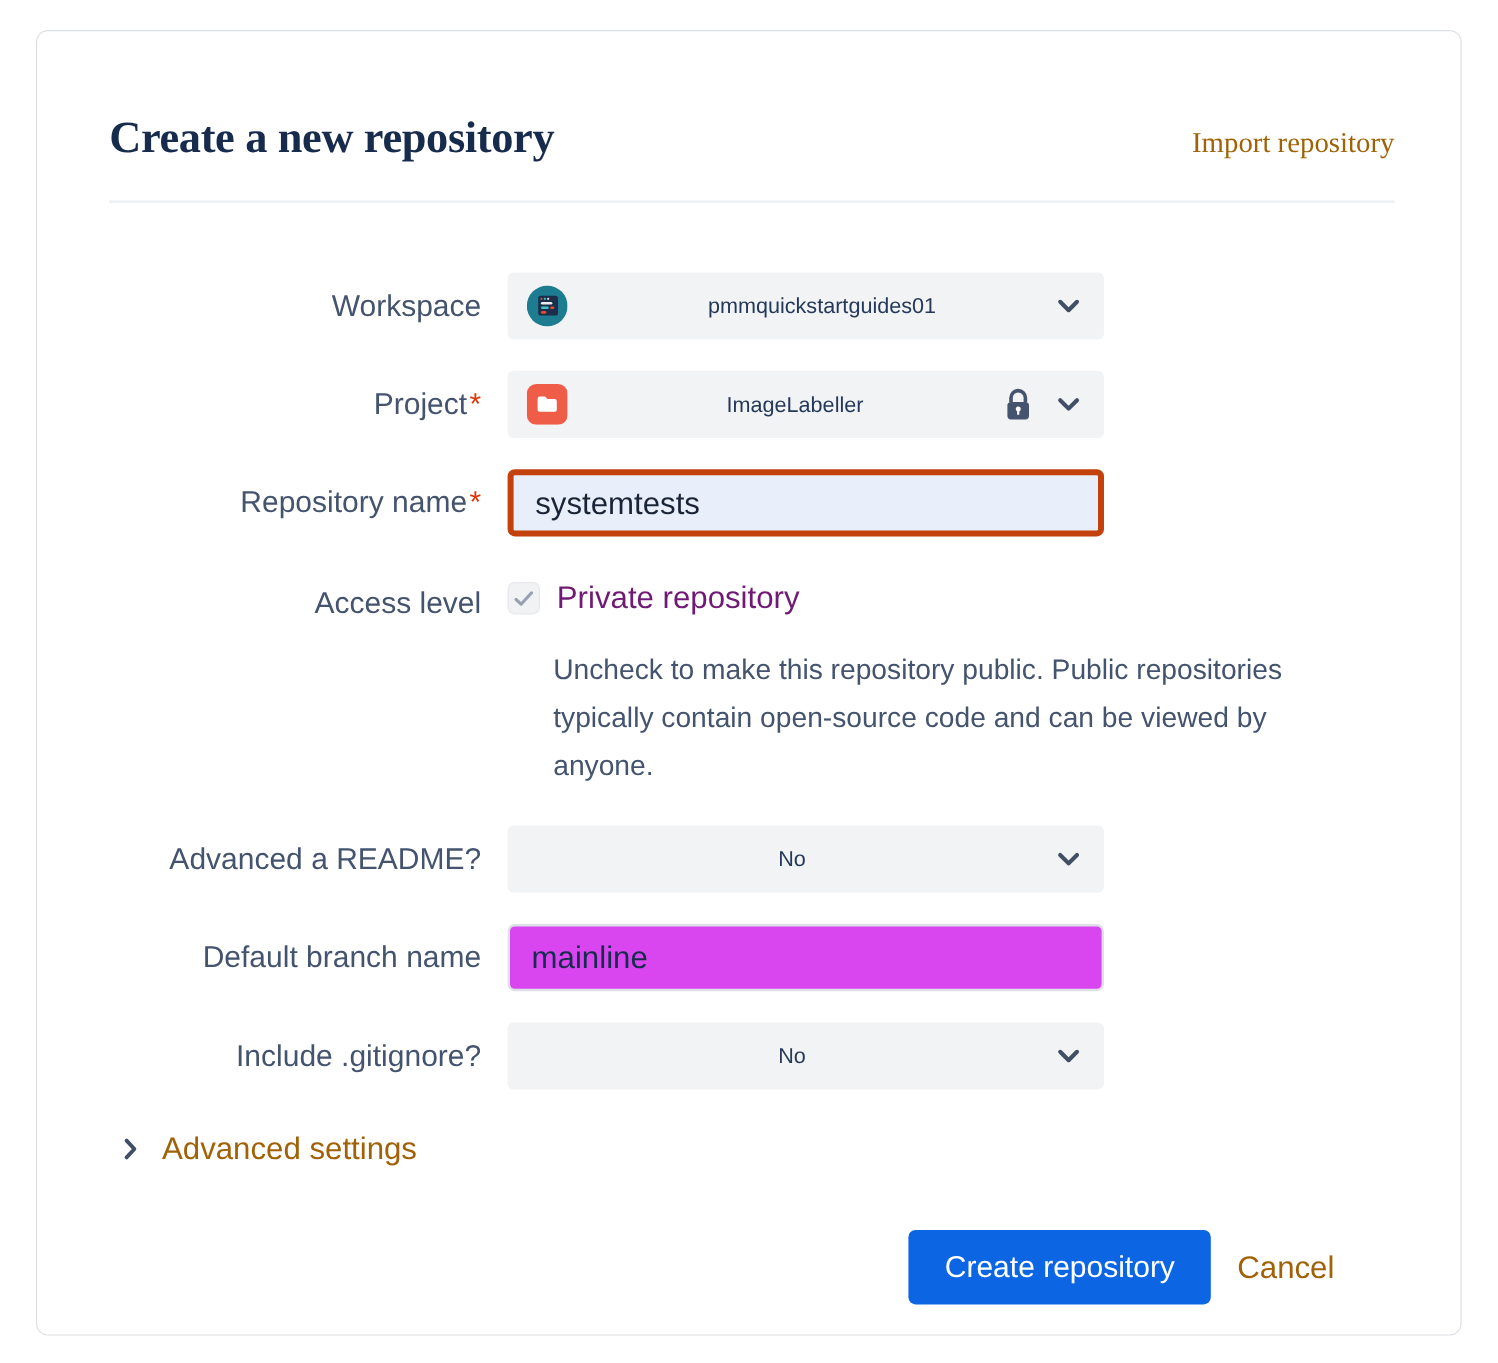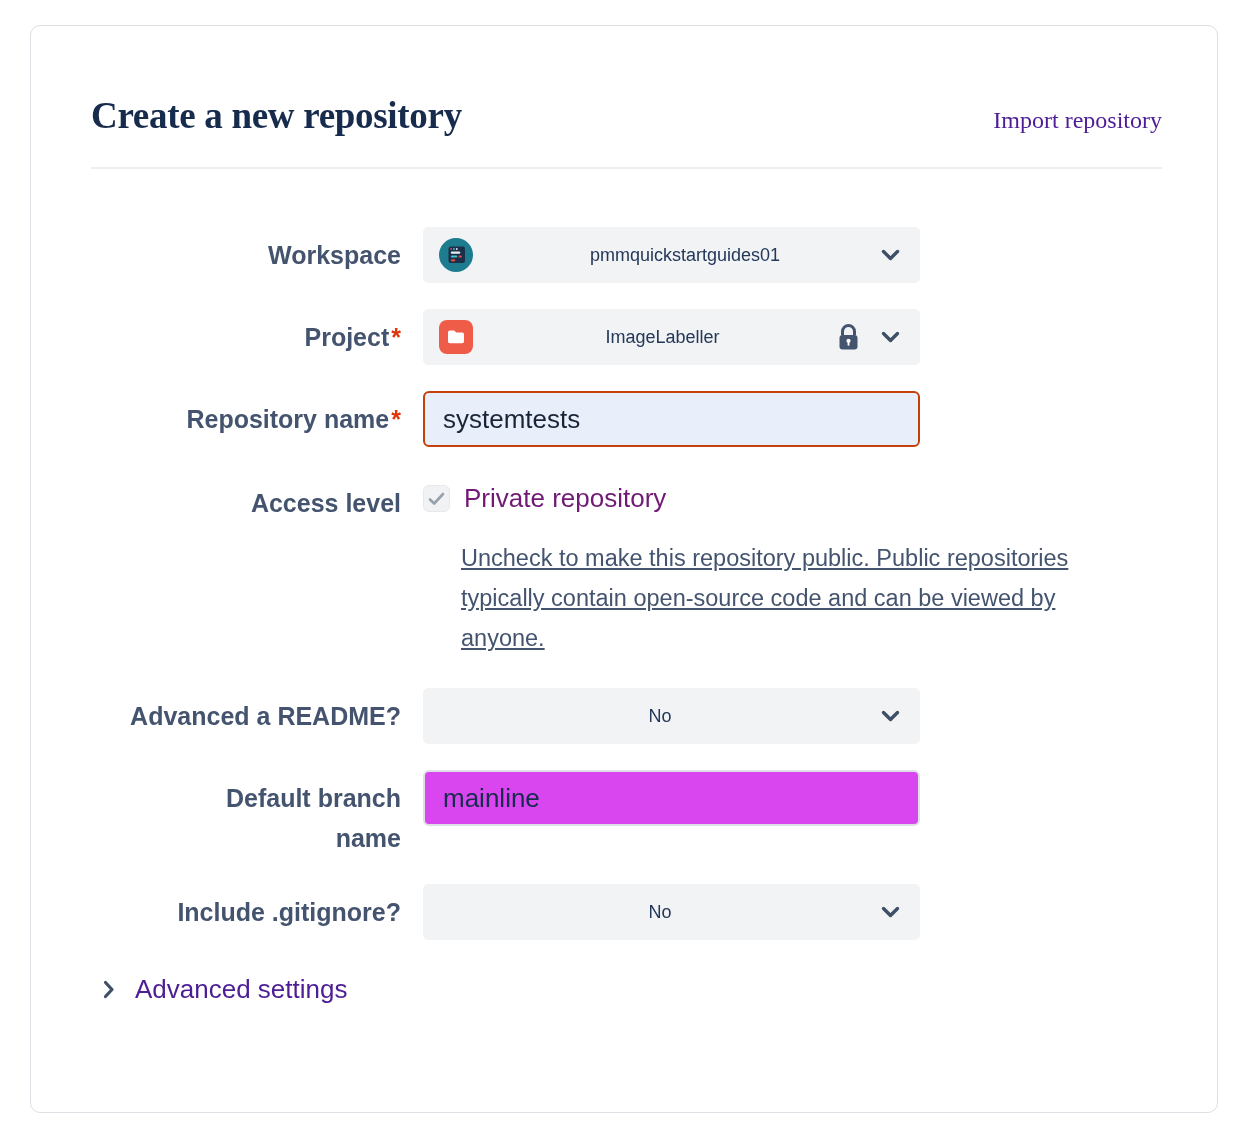--- a/index.html
+++ b/index.html
@@ -11,30 +11,30 @@
     width:1188px; height:1088px;
     background:#ffffff;
     border:1px solid #DCDFE4;
     border-radius:10px;
     padding:58px 55px 60px 60px;
   }
 
   
   .header { display:flex; align-items:baseline; justify-content:space-between; padding-top:10px;font-family:Liberation Serif, serif; }
   .title { font-size:37px; font-weight:700; color:#172B4D; letter-spacing:-0.3px; }
-  .link { color:#4c1d95; text-decoration:none; cursor:pointer; }
+  .link { color:#a16207; text-decoration:none; cursor:pointer; }
   .import-link { font-size:24px; }
   .divider { border:none; border-top:2px solid #EDEEF1; margin-top:30px; }
 
   
   .form { margin-top:58px; }
   .row { display:flex; margin-bottom:26px; }
   .lbl {
     width:310px; margin-right:22px; text-align:right;
-    font-size:25px; font-weight:700; color:#44546F;
+    font-size:25px; font-weight:400; color:#44546F;
     line-height:40px; padding-top:8px; flex-shrink:0;
   }
   .lbl .narrow { display:inline-block; max-width:240px; }
   .req { color:#DE350B; margin-left:2px; }
 
   .fieldcol { width:740px; }
 
   .select {
     width:497px; height:56px; background:#F2F3F5; border-radius:5px;
     display:flex; align-items:center; padding:0 20px 0 16px; cursor:pointer;
@@ -42,34 +42,34 @@
   .select .val { font-size:18px; color:#24385A; flex:1;text-align:center; }
   .select .with-icon { margin-left:16px; }
   .chev { display:flex; align-items:center; flex-shrink:0; }
   .lock { display:flex; align-items:center; margin-right:20px; flex-shrink:0; }
 
   .text-input {
     width:497px; height:56px; border-radius:6px;
     font-size:26px; color:#172B4D; font-family:"Liberation Sans", sans-serif;
     padding:0 18px; outline:none;
   }
-  .input-autofill { background:#E8EFFB; border:2px solid #c2410c; color:#1A2437; }
+  .input-autofill { background:#E8EFFB; border:5px solid #c2410c; color:#1A2437; }
   .input-normal  { background:#d946ef; border:2px solid #DDE0E6; }
 
   
   .check-row { display:flex; align-items:center; padding-top:10px; }
   .checkbox {
     width:27px; height:27px; border-radius:6px; background:#F1F2F4;
     border:1px solid #E6E8EB; display:flex; align-items:center; justify-content:center;
     flex-shrink:0;
   }
   .check-label { font-size:26px; color:#701a75; margin-left:14px; }
   .help {
     margin-left:38px; margin-top:24px; width:680px;
-    font-size:23.5px; line-height:40px; color:#44546F;text-decoration:underline;
+    font-size:23.5px; line-height:40px; color:#44546F;
   }
   .row-access { margin-bottom:30px; }
 
   
   .advanced { display:flex; align-items:center; margin-top:34px; margin-left:12px; }
   .advanced a { font-size:26px; margin-left:20px; }
 
   
   .footer { display:flex; align-items:center; justify-content:flex-end; margin-top:52px; padding-right:50px; }
   .primary-btn {
@@ -225,14 +225,18 @@
       <span>
         <svg width="12" height="19" viewBox="0 0 12 19">
             <path d="M2.5 2.5 L9 9.5 L2.5 16.5" fill="none" stroke="#3F4F66" stroke-width="3.2" stroke-linecap="round" stroke-linejoin="round"></path>
           </svg>
       </span>
       <a class="link">Advanced settings</a>
     </div>
 
   </div>
 
+  <div class="footer">
+    <button class="primary-btn">Create repository</button>
+    <a class="link cancel-link">Cancel</a>
+  </div>
 
 </div>
 
 </body></html>

